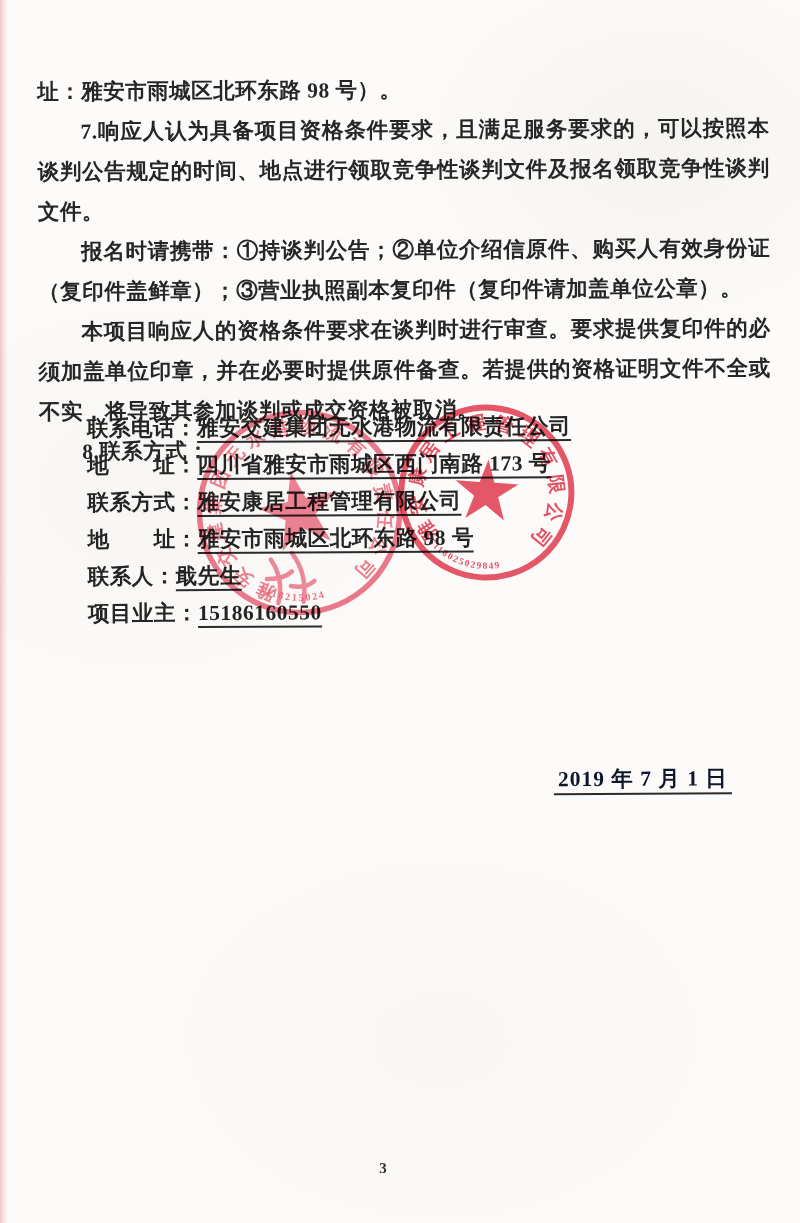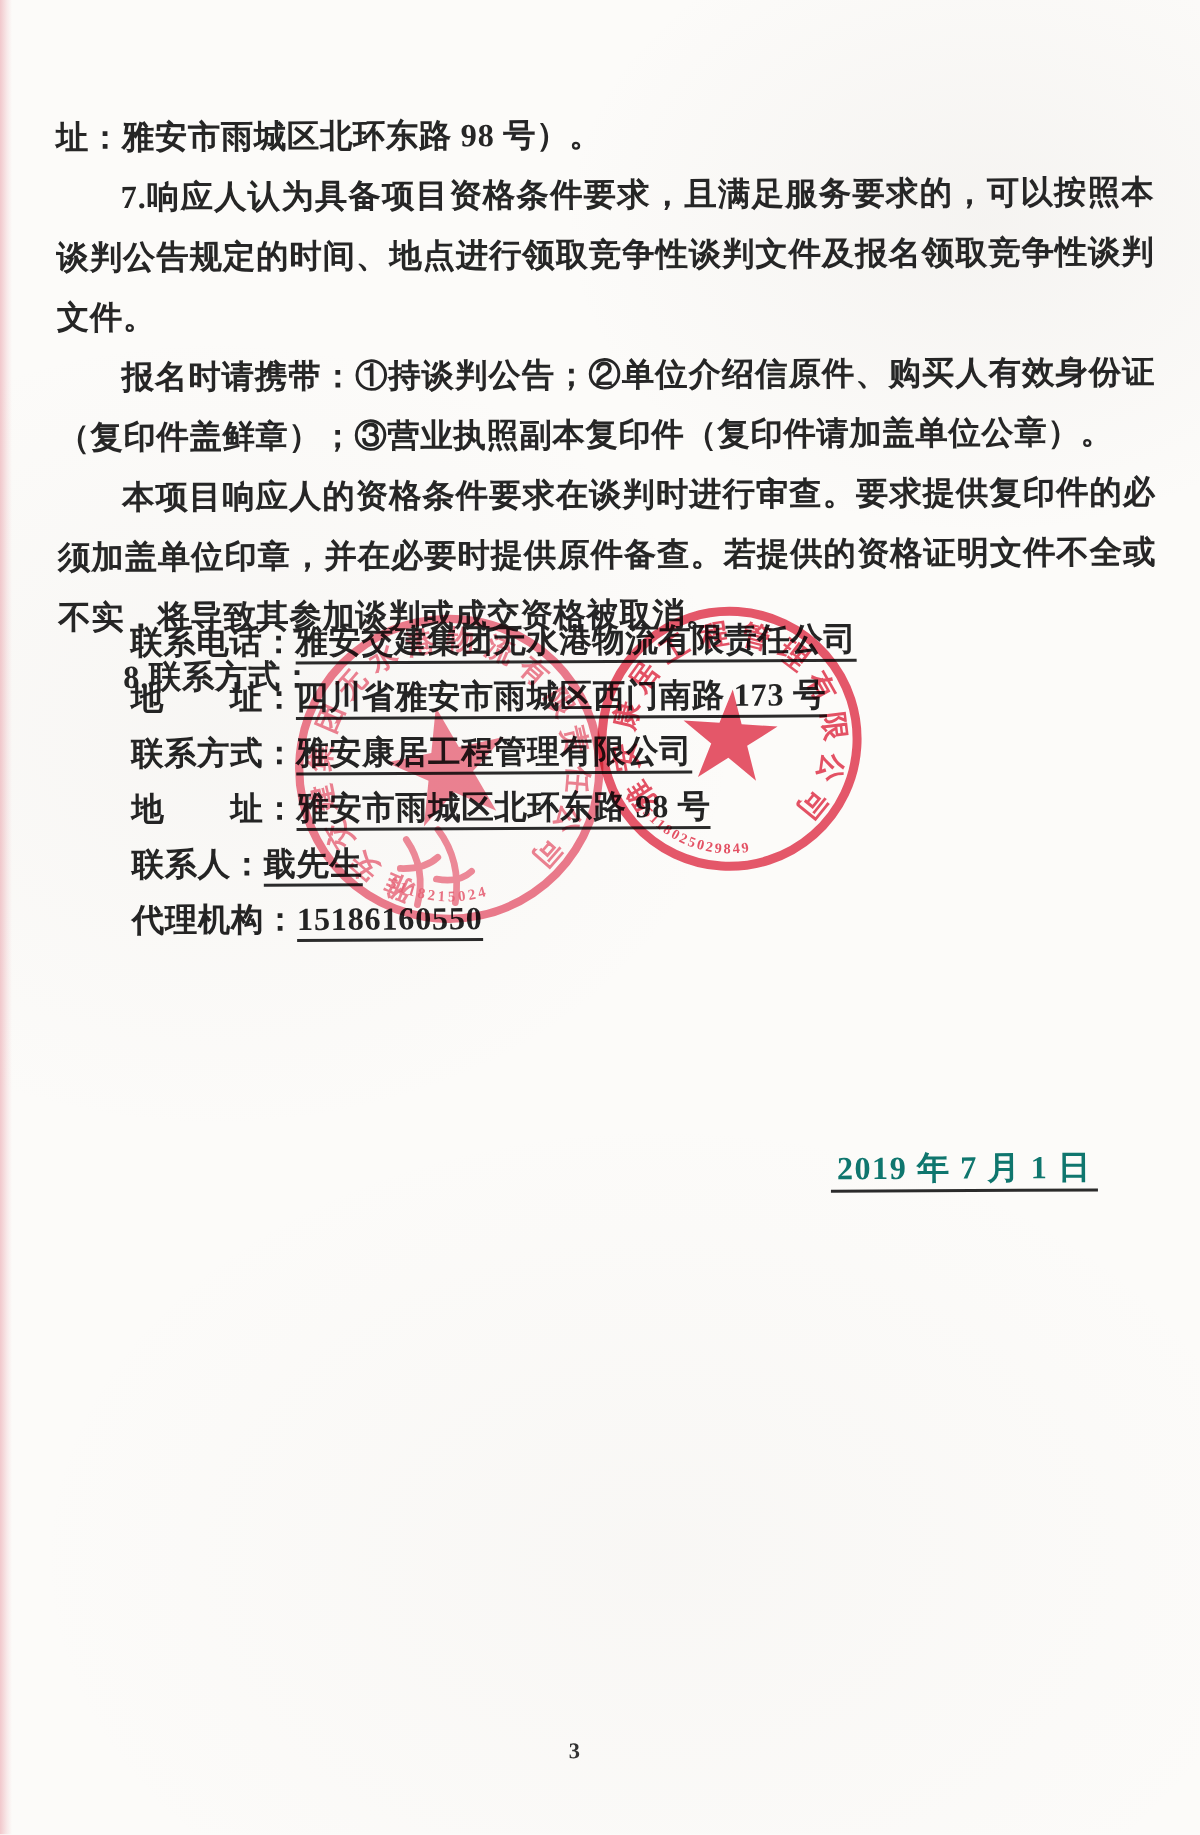--- a/index.html
+++ b/index.html
@@ -35,21 +35,21 @@
   .contact-block{
     position:absolute;left:88px;top:412px;width:640px;
     font-size:21.5px;font-weight:800;color:#242424;letter-spacing:.5px;
   }
   .contact-row{height:37px;line-height:30px;white-space:nowrap;}
   .contact-row .val{
     border-bottom:2px solid #2b2b2b;padding-bottom:1px;
   }
   .date-line{
     position:absolute;left:553px;top:765px;
-    font-size:21.5px;font-weight:700;color:#0f766e;letter-spacing:1px;
+    font-size:21.5px;font-weight:700;color:#0f172a;letter-spacing:1px;
   }
   .date-line span{border-bottom:2px solid #2b2b2b;padding:0 4px 2px 4px;}
   .page-number{
     position:absolute;left:330px;top:1160px;width:100px;text-align:center;
     font-size:15px;font-weight:700;color:#333;
   }
   .seal{
     position:absolute;mix-blend-mode:multiply;opacity:.93;pointer-events:none;
   }
   .seal text{font-family:"Liberation Serif","DejaVu Serif",serif;font-weight:700;}
@@ -80,21 +80,21 @@
     <div class="contact-row">
       <span class="lbl">联系方式：</span><span class="val">雅安康居工程管理有限公司</span>
     </div>
     <div class="contact-row">
       <span class="lbl">地　　址：</span><span class="val">雅安市雨城区北环东路 98 号</span>
     </div>
     <div class="contact-row">
       <span class="lbl">联系人：</span><span class="val">戢先生</span>
     </div>
     <div class="contact-row">
-      <span class="lbl">代理机构：</span><span class="val">15186160550</span>
+      <span class="lbl">项目业主：</span><span class="val">15186160550</span>
     </div>
   </div>
 
   <div class="date-line">
     <span>2019 年 7 月 1 日</span>
   </div>
 
   <div class="page-number">3</div>
 
   <svg class="seal" style="left:190px;top:402px;" width="220" height="220" viewBox="0 0 220 220">

